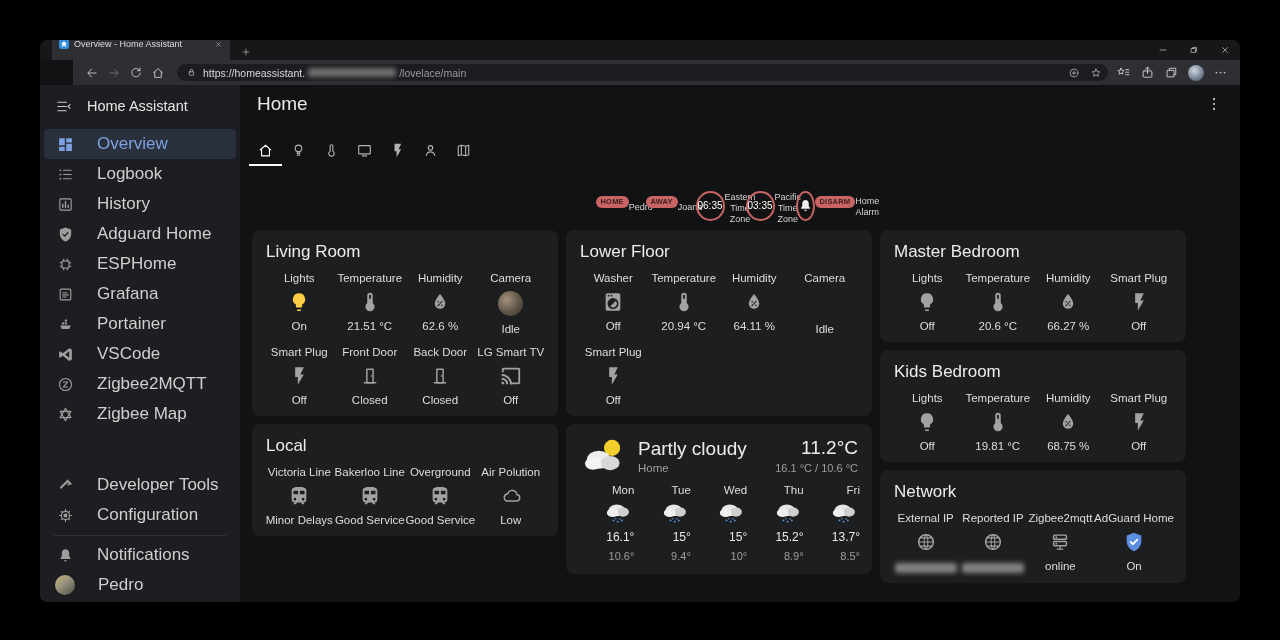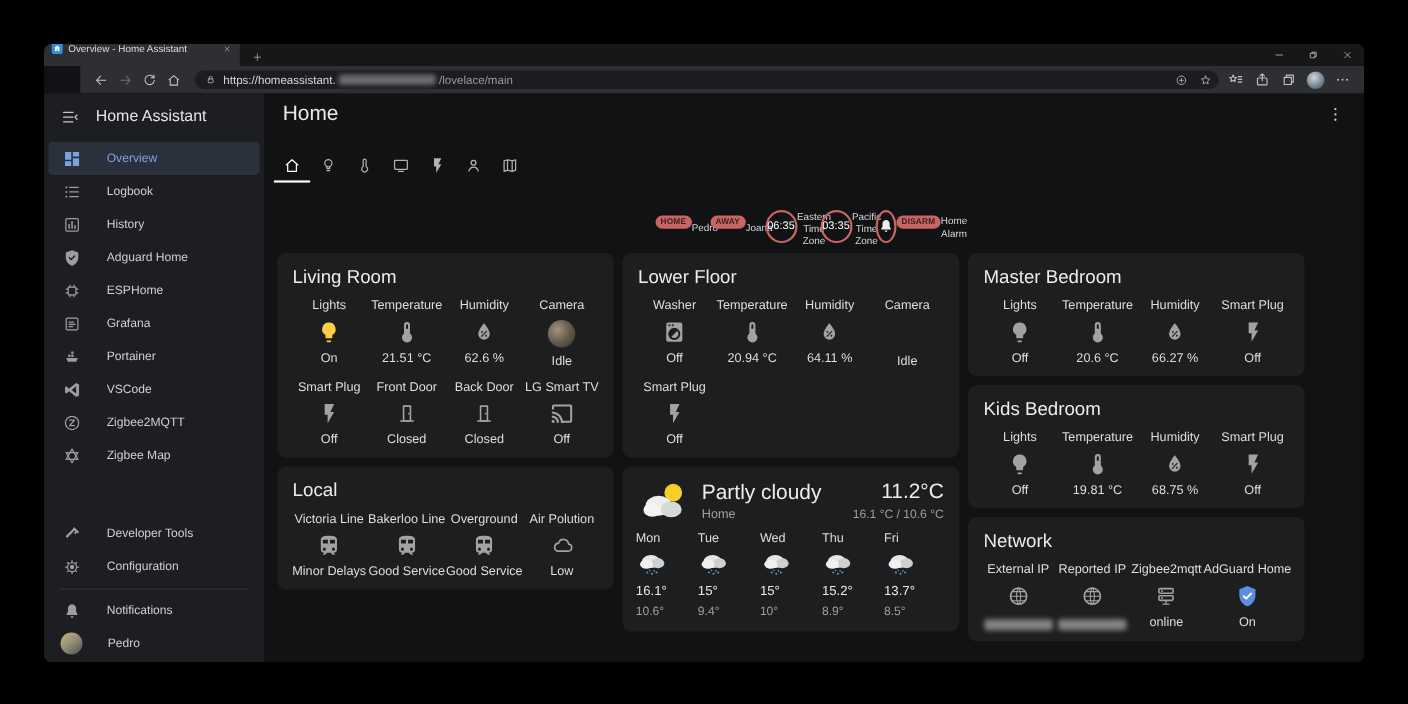--- a/index.html
+++ b/index.html
@@ -4,21 +4,21 @@
 <style>
   * { margin:0; padding:0; box-sizing:border-box; }
   html,body { width:1280px; height:640px; background:#000; overflow:hidden;
               font-family:"Liberation Sans", sans-serif; }
 
   .window { position:absolute; left:40px; top:40px; width:1200px; height:562px;
             background:#111213; border-radius:7px; overflow:hidden; }
 
   
   .tabstrip { height:20px; background:#17171a; display:flex; align-items:flex-end; position:relative; }
-  .tab { width:178px; height:18px; background:#2e2f33; border-radius:7px 7px 0 0;
+  .tab { margin-left:12px; width:178px; height:18px; background:#2e2f33; border-radius:7px 7px 0 0;
          display:flex; align-items:center; padding:16px 7px; gap:5px;justify-content:flex-end; }
   .tab-favicon { width:10px; height:10px; border-radius:2px; background:#2f8fdd; flex:none; padding:1px; }
   .tab-title { font-size:9px; color:#dcdcdc; flex:1; white-space:nowrap; overflow:hidden; }
   .icon-xs { width:9px; height:9px; color:#b8b8b8; flex:none; }
   .newtab { width:16px; height:16px; color:#b8b8b8; margin-left:8px; padding:3px; }
   .win-controls { position:absolute; right:0; top:0; height:20px; display:flex; }
   .win-btn { width:31px; height:20px; display:flex; align-items:center; justify-content:center; color:#cfcfcf; }
   .win-btn svg { width:10px; height:10px; }
 
   .toolbar { height:25px; background:#2e2f33; display:flex; align-items:center; padding:0 8px;margin-left:33px; }
@@ -38,21 +38,21 @@
                background:radial-gradient(circle at 40% 35%, #cfd6de, #7a8796 55%, #3a434e); }
 
   
   .app { display:flex; height:517px; background:#111213; }
   .sidebar { width:200px; background:#1d1e21; display:flex; flex-direction:column; flex:none; }
   .sb-header { height:42px; display:flex; align-items:center; padding:0 15px; gap:15px; flex:none; }
   .sb-menu { width:17px; height:17px; color:#c9c9c9; }
   .sb-title { font-size:14.5px; color:#e6e6e6; }
   .sb-items { flex:1; display:flex; flex-direction:column; padding:2px 4px; }
   .sb-item { height:30px; border-radius:4px; display:flex; align-items:center; padding:0 13px; gap:23px;
-             color:#cfcfcf; font-size:11px; flex:none; }
+             color:#cfcfcf; font-size:17px; flex:none; }
   .sb-item .sb-ic { width:17px; height:17px; color:#9d9d9d; flex:none; }
   .sb-item.active { background:rgba(125,162,224,0.14); color:#7da2e0; }
   .sb-item.active .sb-ic { color:#7da2e0; }
   .sb-spacer { flex:1; }
   .sb-divider { height:1px; background:#323236; margin:5px 10px 4px; flex:none; }
   .sb-avatar { width:20px; height:20px; border-radius:50%; flex:none; margin-left:-2px;
                background:linear-gradient(140deg,#cdb575 0%, #97927d 45%, #4c4d44 100%); }
 
   .main { flex:1; display:flex; flex-direction:column; min-width:0;gap:14px; }
   .main-header { height:37px; display:flex; align-items:center; padding:0 17px; flex:none; }
@@ -94,21 +94,21 @@
               opacity:.9; margin-top:3px; }
 
   .weather-top { display:flex; align-items:flex-end; gap:11px; padding:2px 2px 10px; }
   .w-icon { width:47px; height:38px; flex:none; }
   .w-cond { font-size:19px; color:#ececec; }
   .w-loc { font-size:11.5px; color:#9f9f9f; margin-top:2px; }
   .w-right { margin-left:auto; text-align:right; }
   .w-temp { font-size:19px; color:#ececec; }
   .w-range { font-size:11px; color:#9f9f9f; margin-top:3px; }
   .forecast { display:grid; grid-template-columns:repeat(5,1fr); padding-bottom:3px; }
-  .f-col { display:flex; flex-direction:column; align-items:flex-start; }
+  .f-col { display:flex; flex-direction:column; align-items:flex-end; }
   .f-day { font-size:11.5px; color:#dedede; }
   .f-icon { width:31px; height:25px; margin:4px 0 2px; }
   .f-hi { font-size:12px; color:#e9e9e9; margin-top:3px; }
   .f-lo { font-size:11px; color:#9f9f9f; margin-top:6px; }
 
   svg { display:block; }
 </style>
 </head>
 <body>
 

